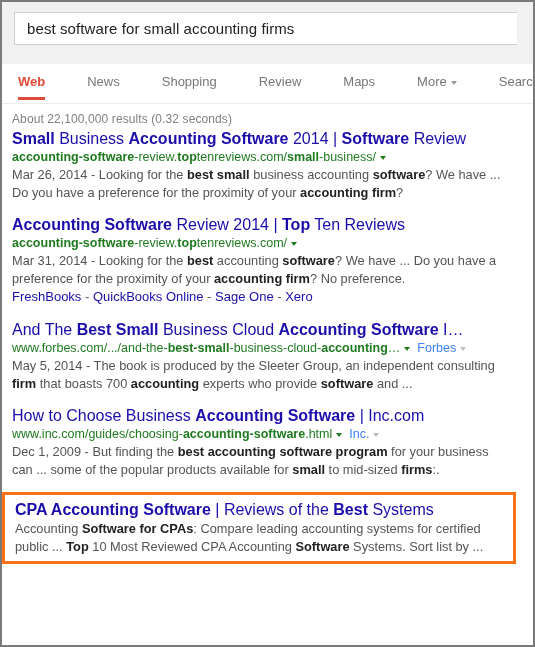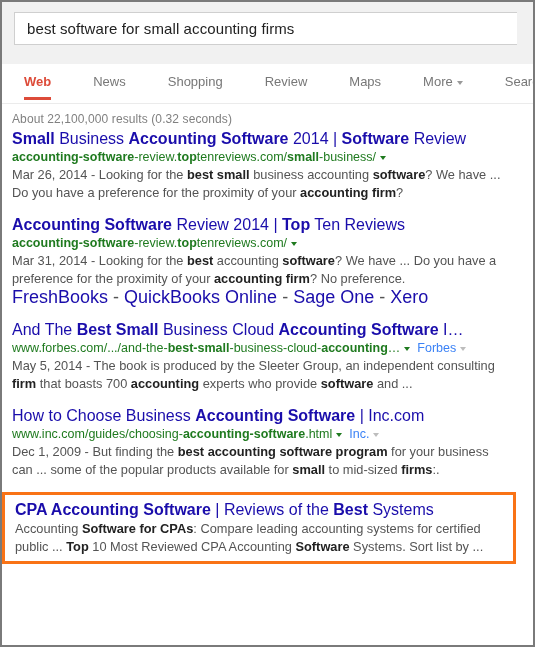--- a/index.html
+++ b/index.html
@@ -38,21 +38,21 @@
   .search-query {
     font-size: 15px;
     color: #222;
     letter-spacing: 0.1px;
     white-space: nowrap;
   }
   
   .nav-bar {
     position: relative;
     height: 40px;
-    padding-left: 22px;
+    padding-left: 16px;
     border-bottom: 1px solid #ebebeb;
     background: #fff;
   }
   .nav-tabs {
     display: flex;
     align-items: flex-start;
     height: 100%;
     padding-top: 10px;
   }
   .nav-tab {
@@ -136,21 +136,21 @@
     vertical-align: middle;
   }
   .snippet {
     font-size: 12.8px;
     color: #545454;
     line-height: 17.5px;
     max-width: 500px;
   }
   .snippet b { font-weight: bold; color: #222; }
   .sitelinks {
-    font-size: 18px;
+    font-size: 13px;
     color: #1a0dab;
     line-height: 18px;
     margin-top: 1px;
   }
   .sitelinks .sep { color: #545454; }
   .sitelink { cursor: pointer; }
   
   .result-highlight {
     border: 3px solid #f97316;
     margin-left: -10px;

